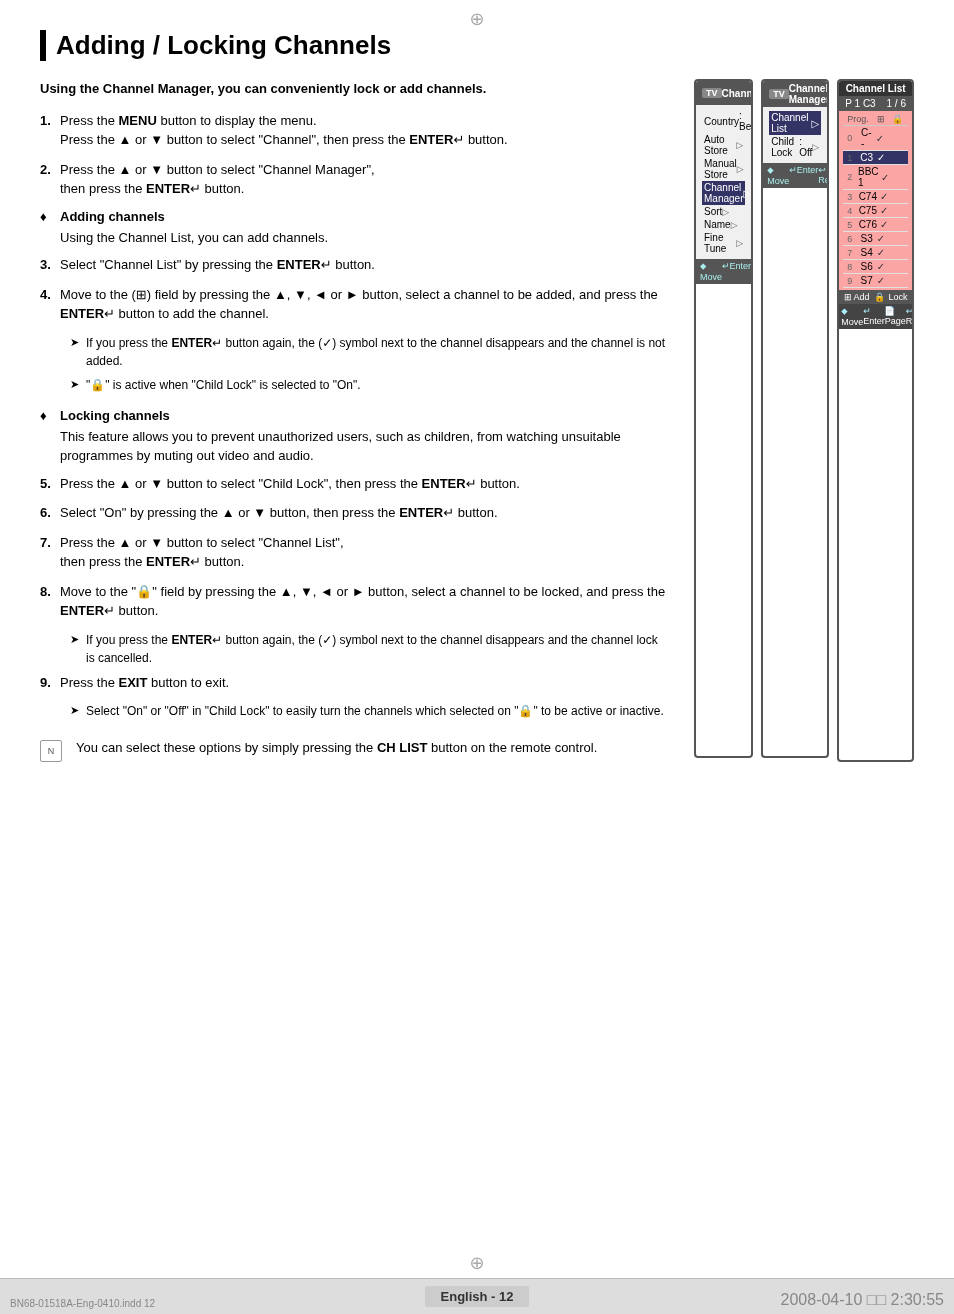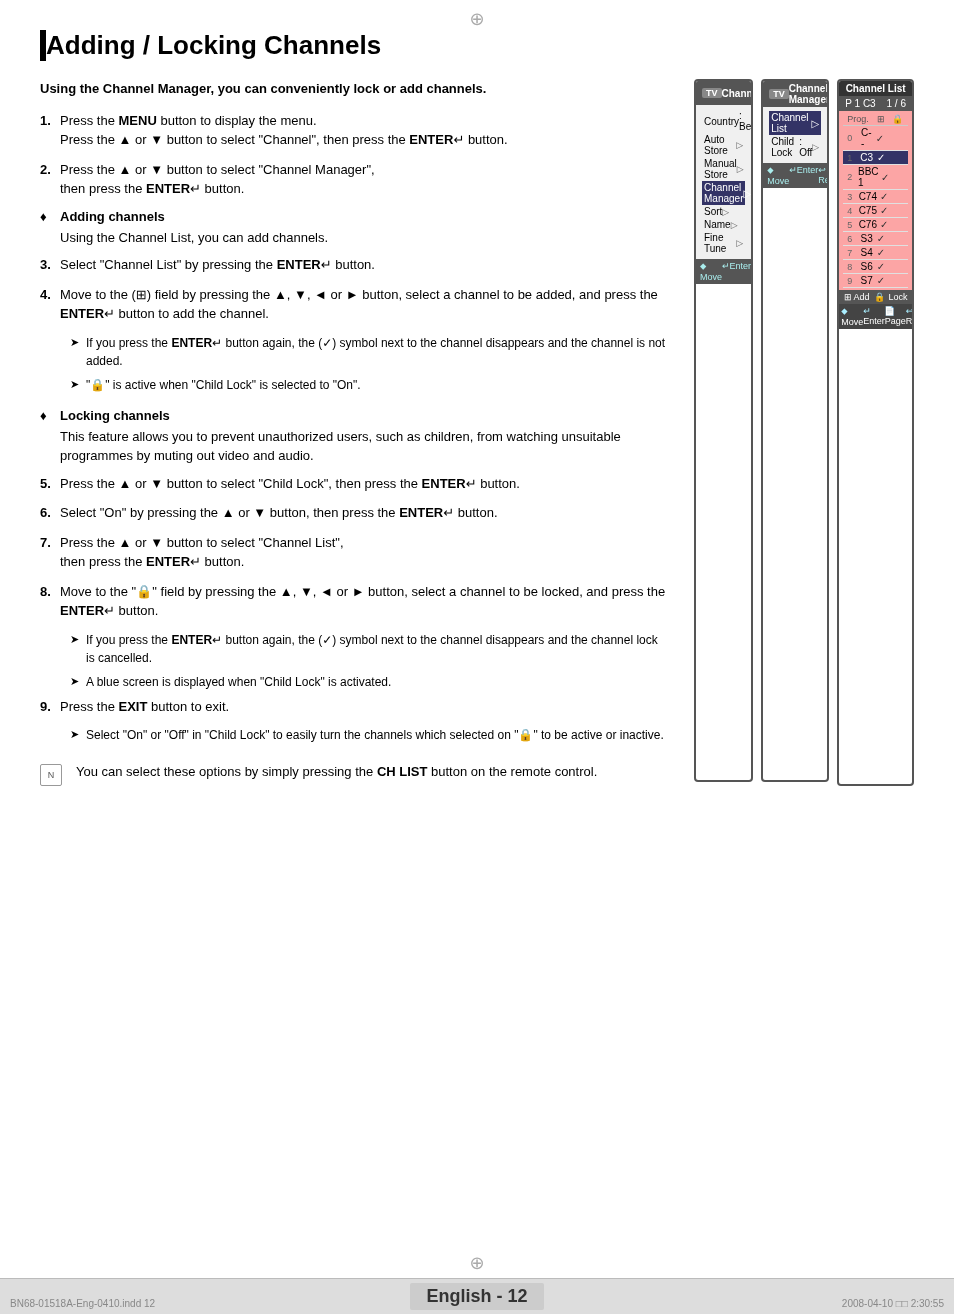--- a/index.html
+++ b/index.html
@@ -18,20 +18,21 @@
       width: 954px;
       min-height: 1314px;
       background: #fff;
       padding: 30px 40px 40px 40px;
       position: relative;
     }
 
     
     .page-title-bar {
       border-left: 6px solid #000;
+      padding-left: 10px;
       margin-bottom: 18px;
     }
     .page-title {
       font-size: 26px;
       font-weight: bold;
       color: #000;
     }
 
     
     .main-content {
@@ -319,41 +320,41 @@
       left: 0;
       right: 0;
       height: 36px;
       background: #ddd;
       border-top: 1px solid #bbb;
       display: flex;
       align-items: center;
       justify-content: center;
     }
     .footer-text {
-      font-size: 18px;
+      font-size: 13px;
       font-weight: bold;
       color: #333;
       background: #ccc;
       padding: 3px 16px;
       border-radius: 2px;
     }
 
     
     .doc-info {
       position: absolute;
       bottom: 5px;
       left: 10px;
       font-size: 10px;
       color: #888;
     }
     .doc-date {
       position: absolute;
       bottom: 5px;
       right: 10px;
-      font-size: 10px;
+      font-size: 16px;
       color: #888;
     }
 
     
     .crosshair-top {
       position: absolute;
       top: 8px;
       left: 50%;
       transform: translateX(-50%);
       color: #aaa;
@@ -455,23 +456,20 @@
 
       <div class="step">
         <span class="step-num">8.</span>
         <span class="step-text">
           Move to the "🔒" field by pressing the ▲, ▼, ◄ or ► button, select a channel to be locked, and press the <b>ENTER</b>↵ button.
         </span>
       </div>
       <div class="sub-note">
         If you press the <b>ENTER</b>↵ button again, the (✓) symbol next to the channel disappears and the channel lock is cancelled.
       </div>
-      <div class="sub-note">
-        A blue screen is displayed when "Child Lock" is activated.
-      </div>
 
       <div class="step">
         <span class="step-num">9.</span>
         <span class="step-text">
           Press the <b>EXIT</b> button to exit.
         </span>
       </div>
       <div class="sub-note">
         Select "On" or "Off" in "Child Lock" to easily turn the channels which selected on "🔒" to be active or inactive.
       </div>

